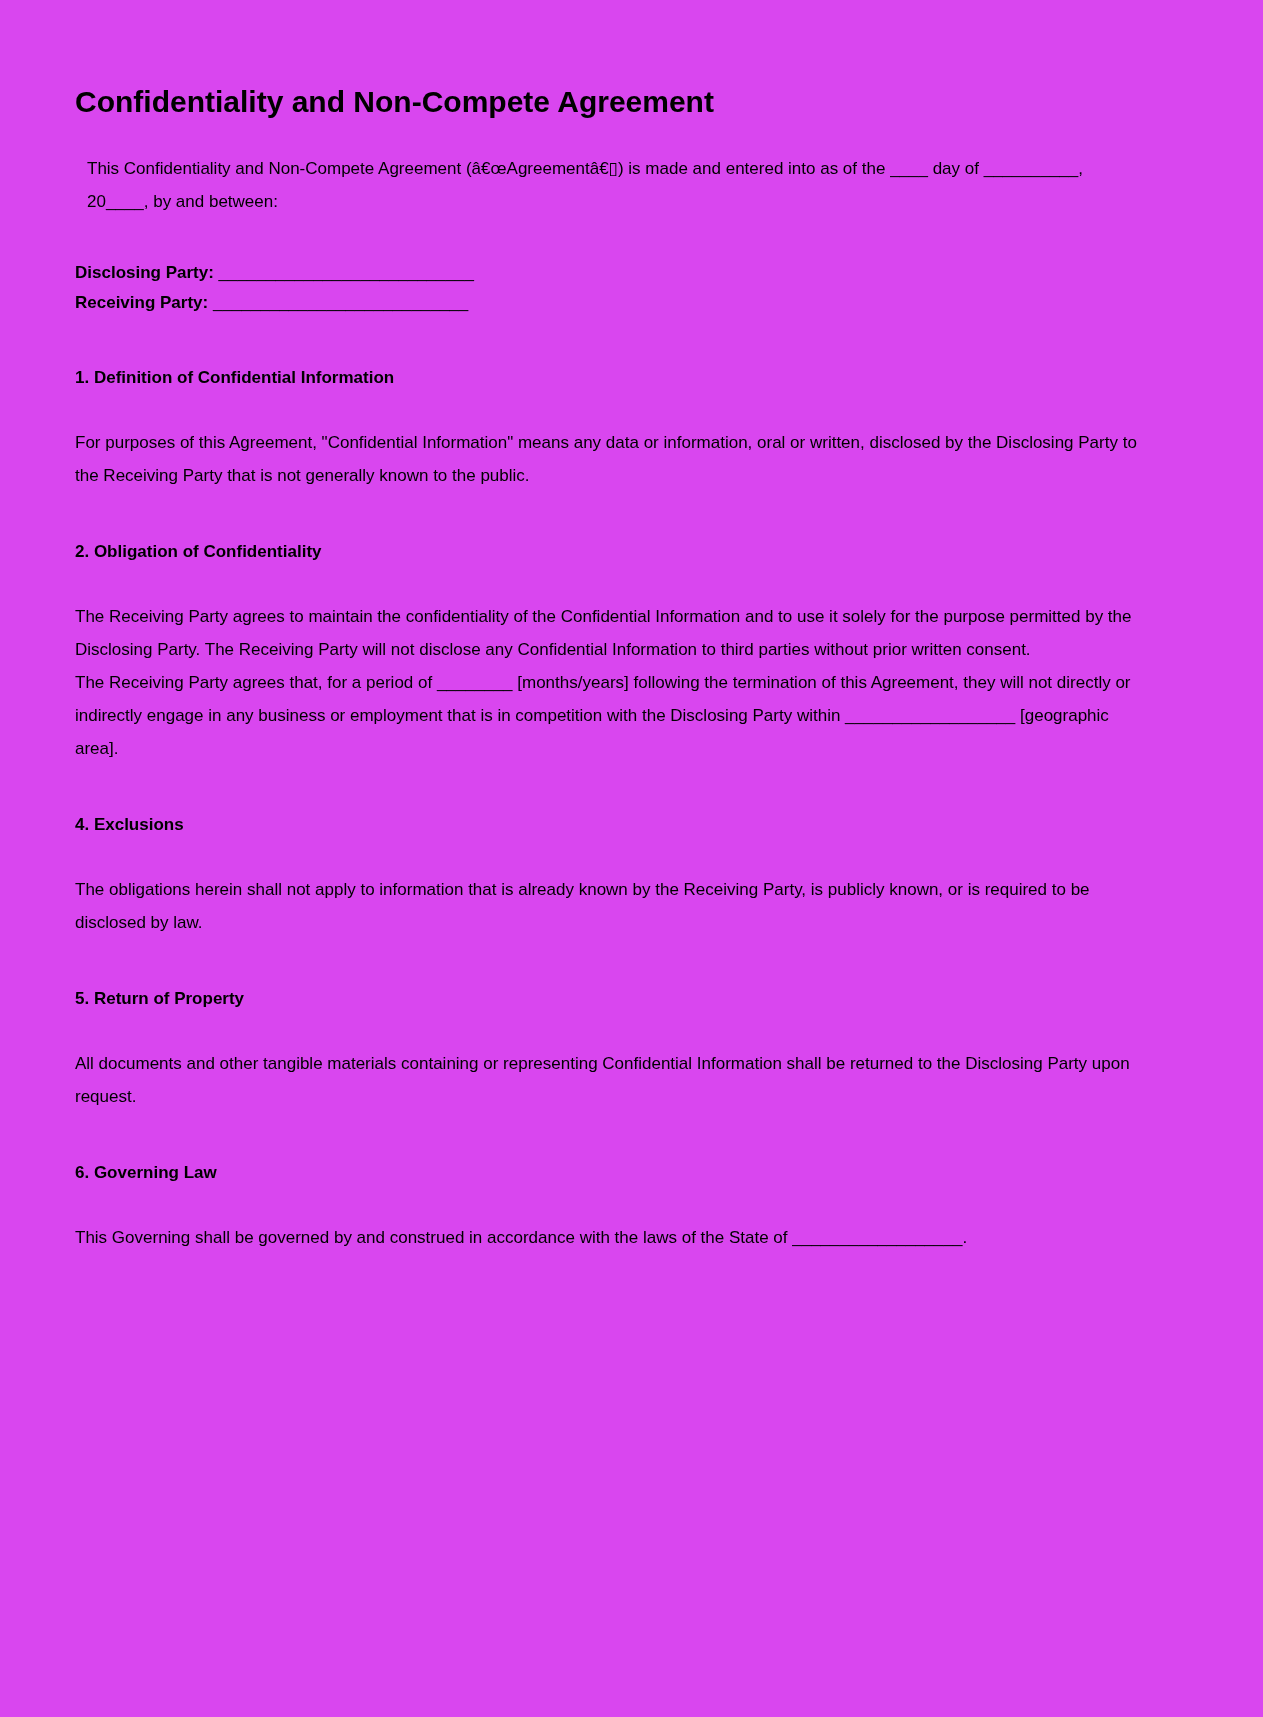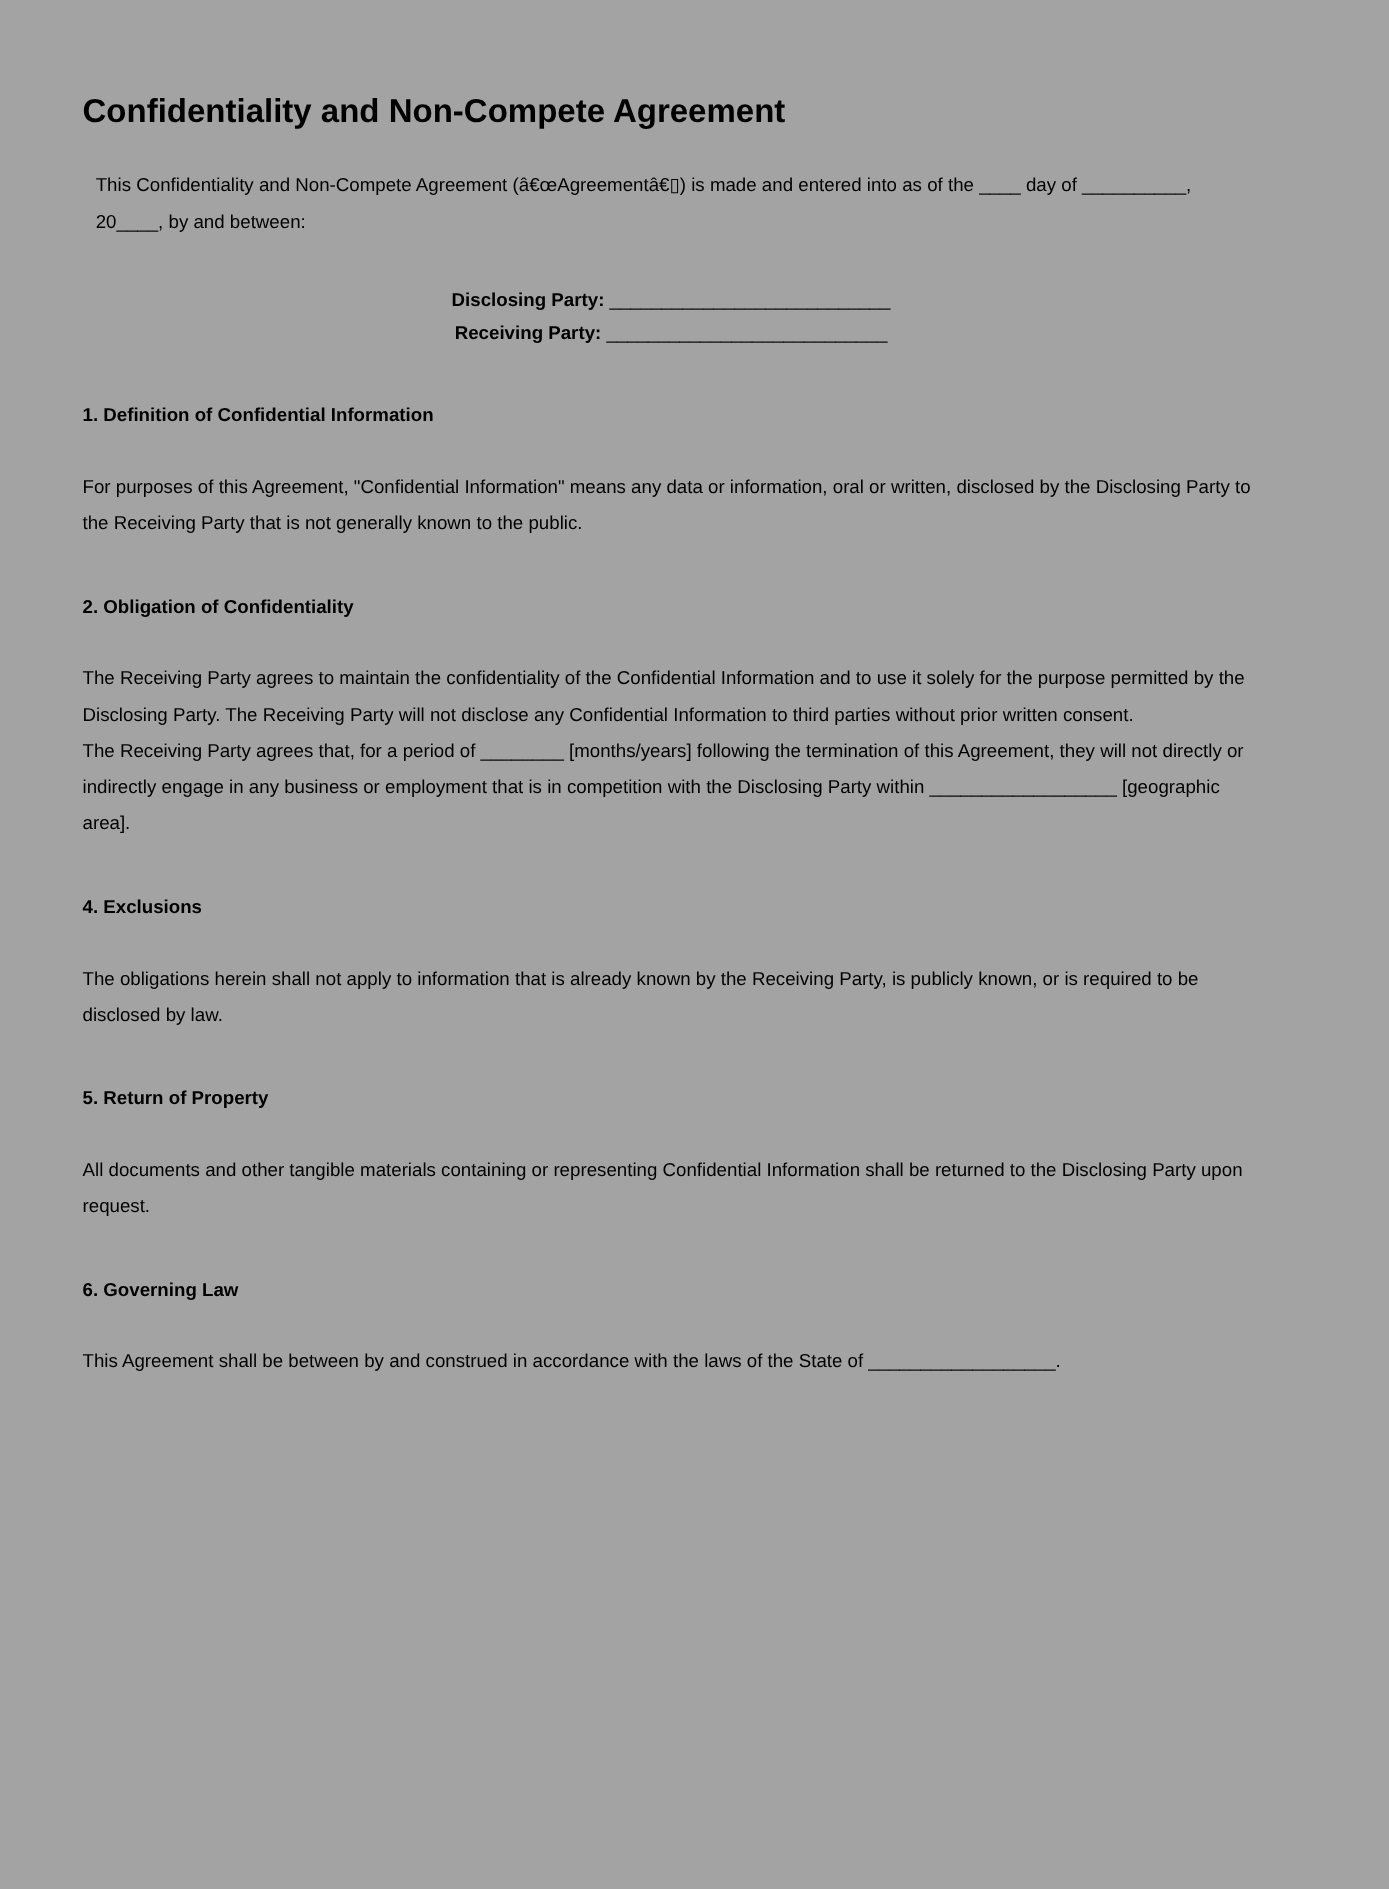--- a/index.html
+++ b/index.html
@@ -1,36 +1,36 @@
 <!DOCTYPE html>
 <html><head>
 <meta charset="utf-8">
 <style>
   * { margin: 0; padding: 0; box-sizing: border-box; }
   html, body { background: #ffffff; }
   .page {
     width: 1263px;
     min-height: 1717px;
-    background: #a3a3a3;
+    background: #d946ef;
     padding: 84px 118px 60px 75px;
     font-family: "Liberation Sans", sans-serif;
     font-size: 17px;
     line-height: 33px;
     color: #000000;
   }
   h1.doc-title {
     font-size: 30px;
     line-height: 36px;
     font-weight: bold;
     margin: 0 0 32px 0;
     color: #000000;
   }
   p.intro { margin: 12px; }
   .parties { margin-top: 40px; }
-  .party-line { line-height: 30px; text-align: center; }
+  .party-line { line-height: 30px; }
   .party-line strong { font-weight: bold; }
   section h2 {
     font-size: 17px;
     line-height: 28px;
     font-weight: bold;
     margin: 46px 0 34px 0;
     color: #000000;
   }
   section p { margin: 0; }
 </style>
@@ -65,16 +65,16 @@
     <p>The obligations herein shall not apply to information that is already known by the Receiving Party, is publicly known, or is required to be disclosed by law.</p>
   </section>
 
   <section>
     <h2>5. Return of Property</h2>
     <p>All documents and other tangible materials containing or representing Confidential Information shall be returned to the Disclosing Party upon request.</p>
   </section>
 
   <section>
     <h2>6. Governing Law</h2>
-    <p>This Agreement shall be between by and construed in accordance with the laws of the State of __________________.</p>
+    <p>This Governing shall be governed by and construed in accordance with the laws of the State of __________________.</p>
   </section>
 </div>
 </div>
 
 </body></html>

